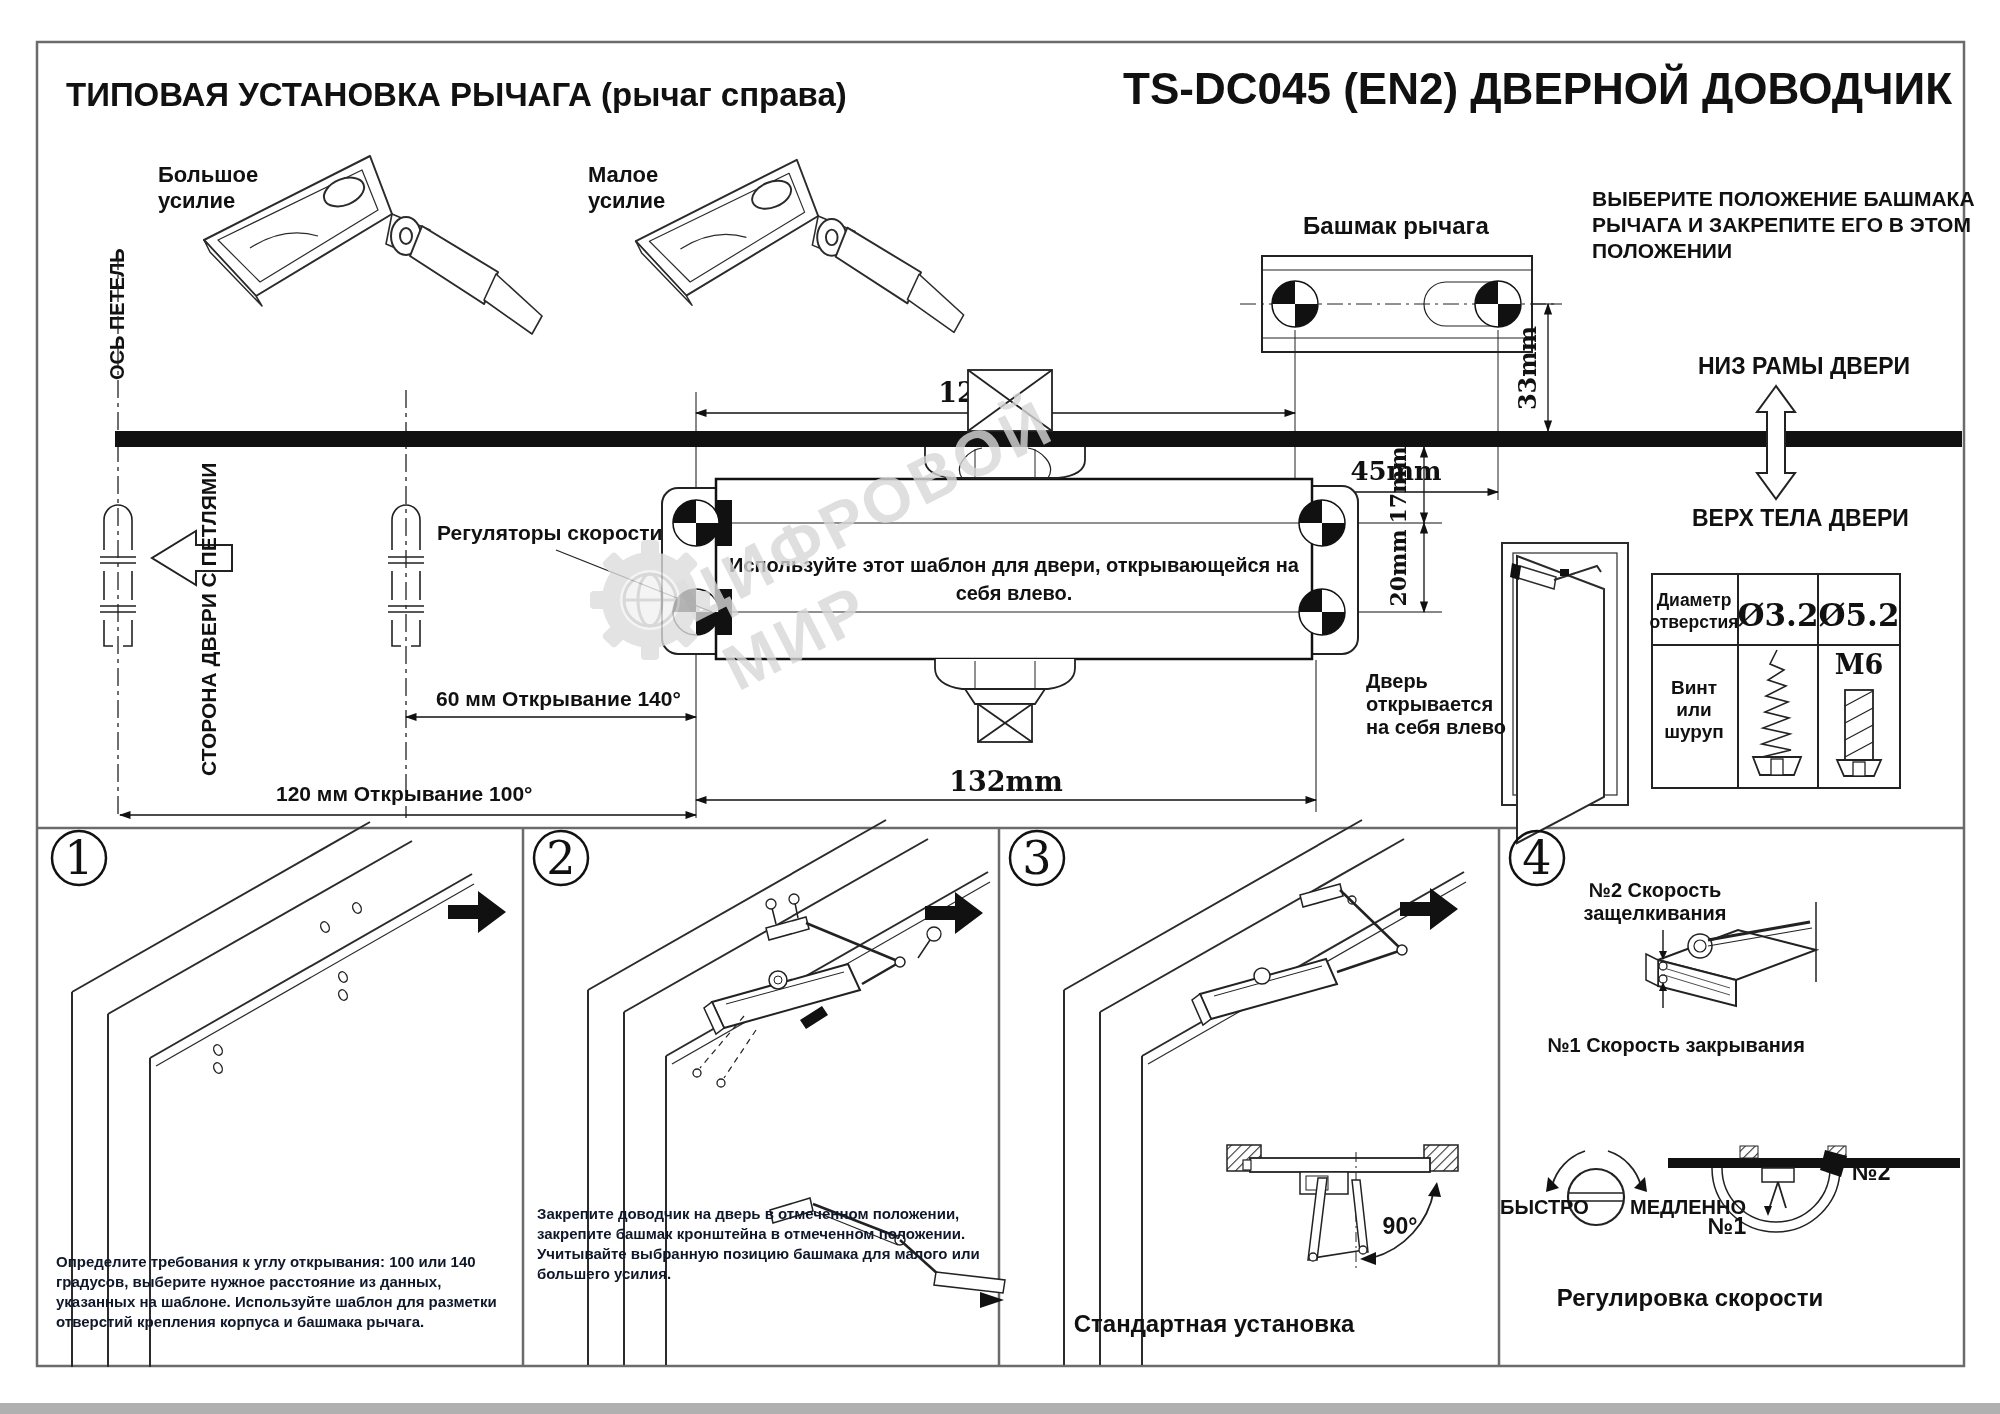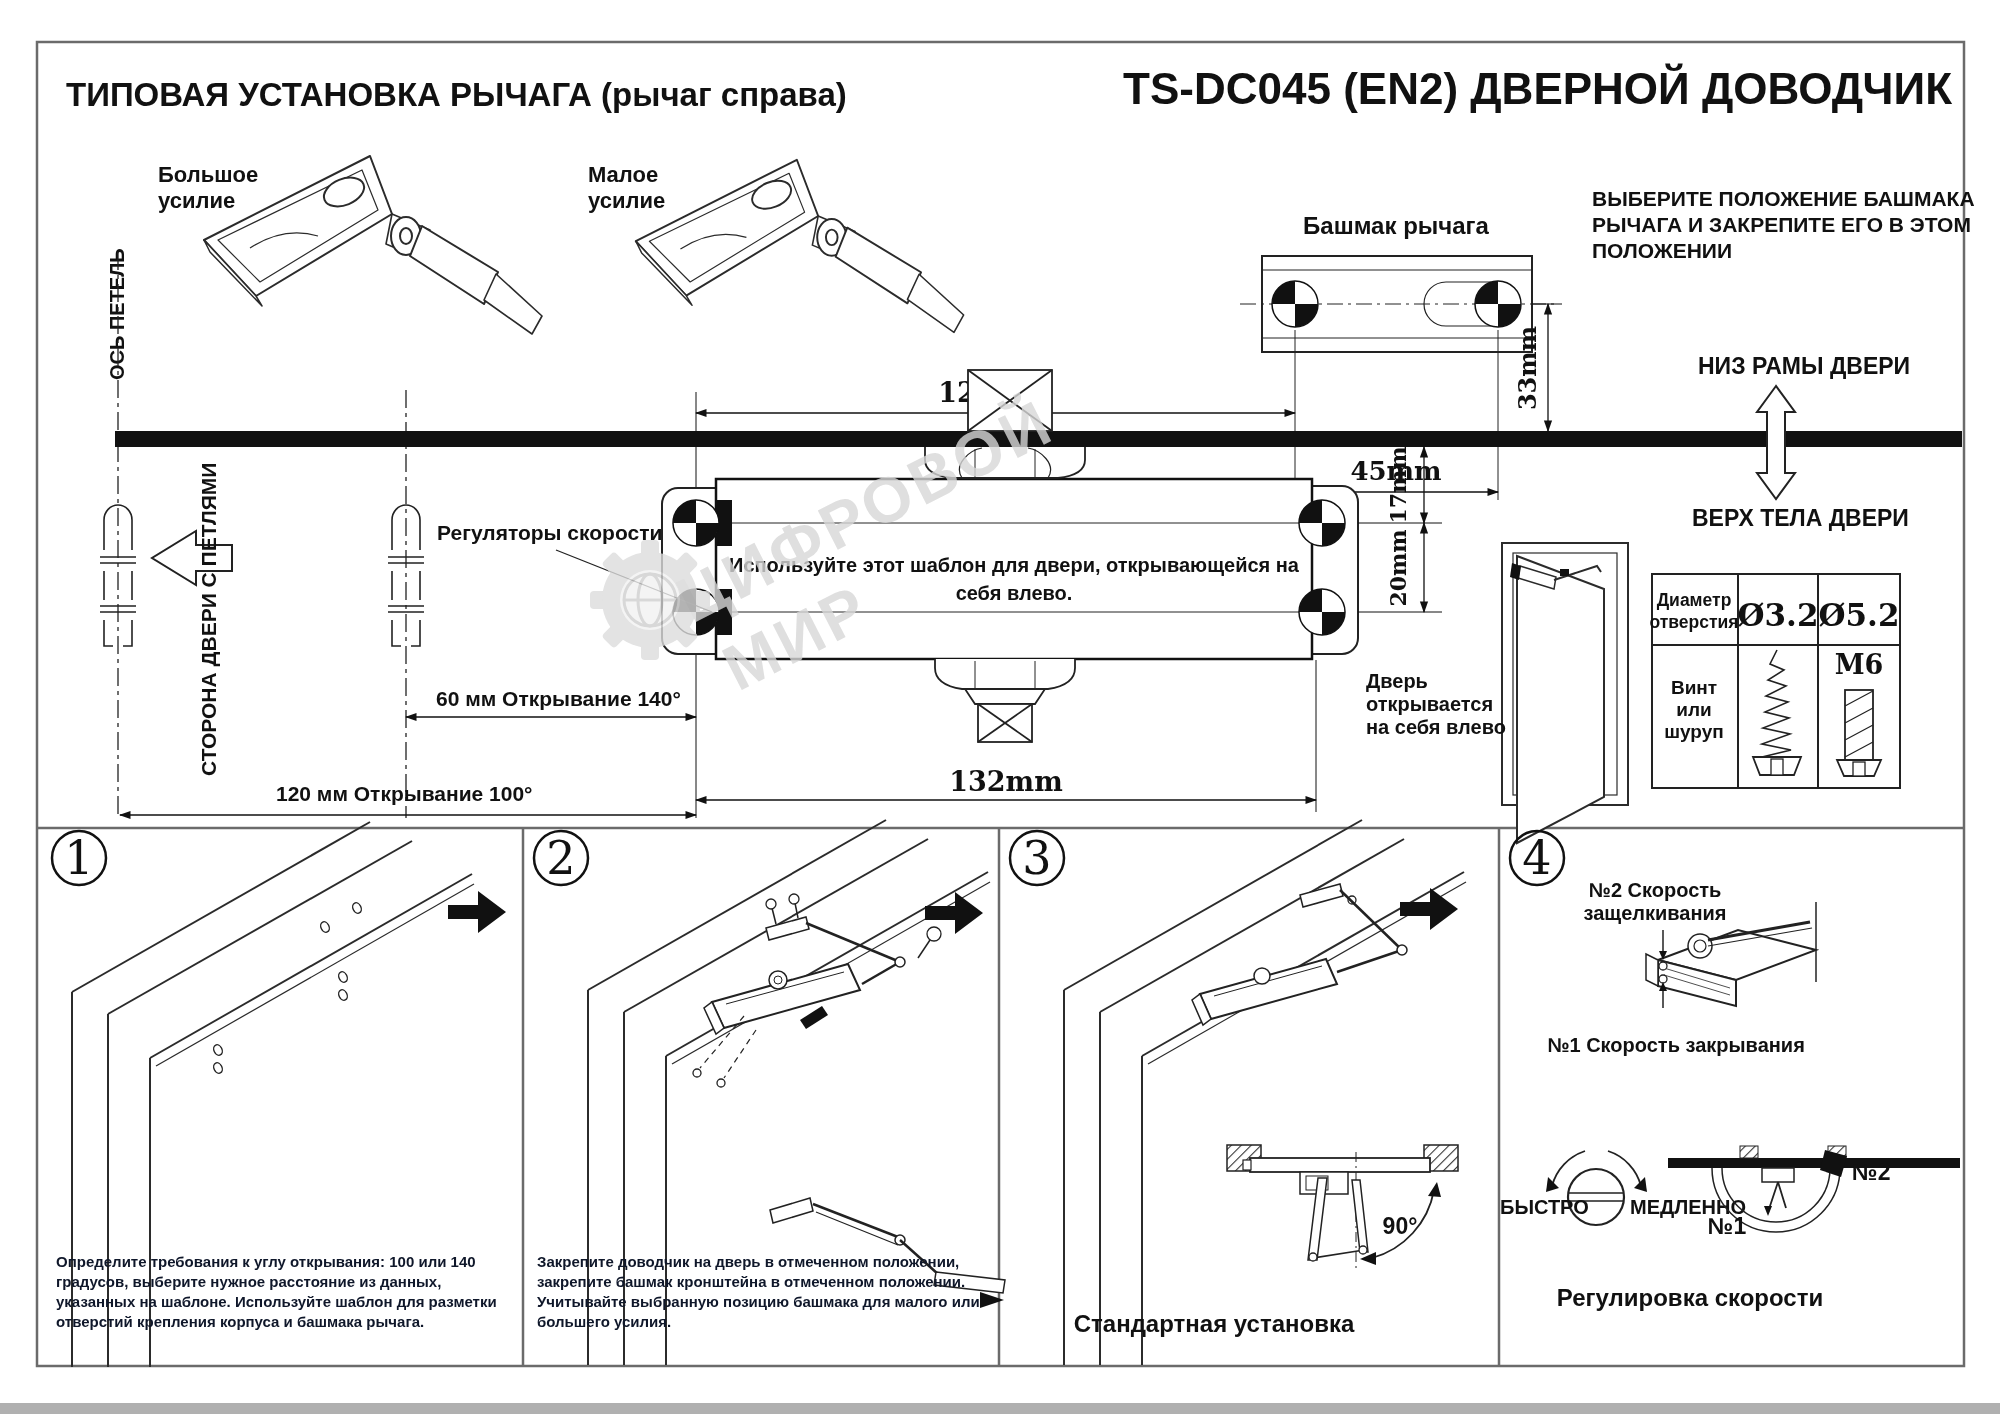--- a/index.html
+++ b/index.html
@@ -387,13 +387,13 @@
       <path d="M1722,1168 A54,54 0 0 0 1830,1168" stroke-width="1.5"></path>
       <polygon points="1825,1150 1847,1156 1841,1177 1820,1170" fill="#111" stroke="none"></polygon>
     </g>
     <text class="t" x="1852" y="1180" font-size="23">№2</text>
     <text class="t" x="1727" y="1234" font-size="23" text-anchor="middle">№1</text>
     <text class="t" x="1690" y="1306" font-size="24" text-anchor="middle">Регулировка скорости</text>
   </g>
 </svg>
 
 <div class="para" style="left:56px;top:1252px;width:452px;">Определите требования к углу открывания: 100 или 140 градусов, выберите нужное расстояние из данных, указанных на шаблоне. Используйте шаблон для разметки отверстий крепления корпуса и башмака рычага.</div>
-<div class="para" style="left:537px;top:1252px;width:458px;">Закрепите доводчик на дверь в отмеченном положении, закрепите башмак кронштейна в отмеченном положении. Учитывайте выбранную позицию башмака для малого или большего усилия.</div>
+<div class="para" style="left:537px;top:1204px;width:458px;">Закрепите доводчик на дверь в отмеченном положении, закрепите башмак кронштейна в отмеченном положении. Учитывайте выбранную позицию башмака для малого или большего усилия.</div>
 
 </body></html>

